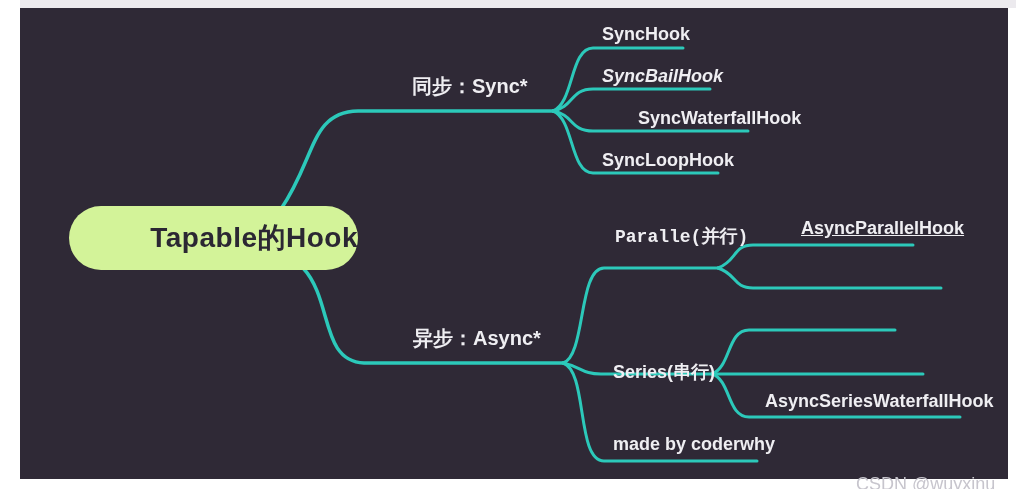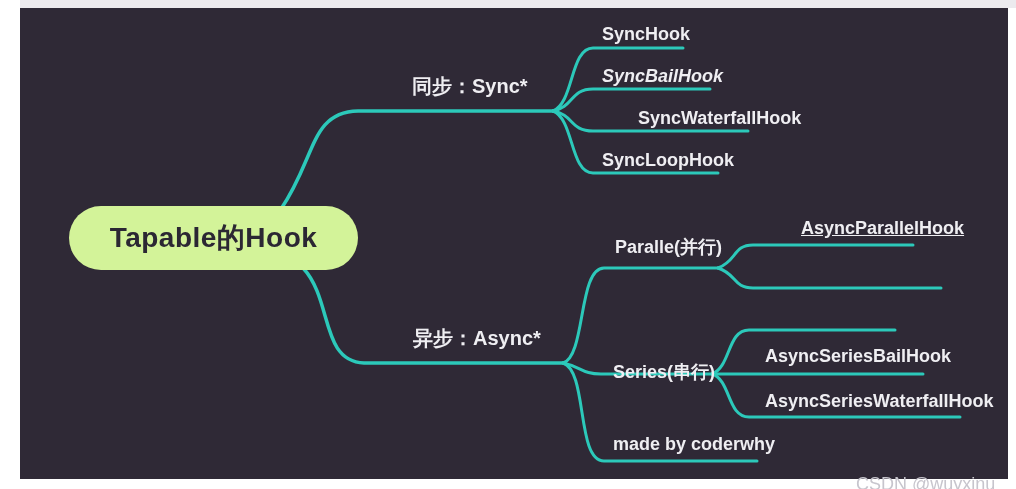--- a/index.html
+++ b/index.html
@@ -18,21 +18,21 @@
   path.link.main { stroke-width:3.5px; }
   .node {
     position:absolute; color:var(--label-text,#efeef2);
     font-weight:bold; white-space:nowrap; cursor:default;
   }
   .lv1 { font-size:20px; line-height:24px; }
   .lv2 { font-size:18px; line-height:18px; }
   .root {
     position:absolute; left:69px; top:206px; width:289px; height:64px;
     background:var(--root-fill,#d3f399); border-radius:33px;
-    display:flex; align-items:center; justify-content:center;
+    display:flex; align-items:center; justify-content:flex-end;
     font-size:28px; font-weight:bold; color:var(--root-text,#2b2733);
     letter-spacing:.5px;
   }
   .watermark {
     position:absolute; left:856px; top:474px; font-size:18px;
     color:var(--watermark-text,#c7c5cd); white-space:nowrap;
   }
 </style>
 </head>
 <body>
@@ -66,23 +66,22 @@
   </div>
 
   <div class="node lv1" style="left:413px; top:326px;">异步：Async*</div>
   <div class="node lv1" style="left:412px; top:74px;">同步：Sync*</div>
 
   <div class="node lv2" style="left:602px; top:25px;">SyncHook</div>
   <div class="node lv2" style="left:602px; top:67px;font-style:italic;">SyncBailHook</div>
   <div class="node lv2" style="left:638px; top:109px;">SyncWaterfallHook</div>
   <div class="node lv2" style="left:602px; top:151px;">SyncLoopHook</div>
 
-  <div class="node lv2" style="left:615px; top:238px;">Paralle(并行)</div>
+  <div class="node lv2" style="left:615px; top:228px;font-family:Liberation Mono, monospace;">Paralle(并行)</div>
   <div class="node lv2" style="left:801px; top:219px;text-decoration:underline;">AsyncParallelHook</div>
 
   <div class="node lv2" style="left:613px; top:363px;">Series(串行)</div>
-  <div class="node lv2" style="left:765px; top:347px;">AsyncSeriesBailHook</div>
   <div class="node lv2" style="left:613px; top:435px;">made by coderwhy</div>
 
   <div class="node lv2" style="left:765px; top:392px;">AsyncSeriesWaterfallHook</div>
 
   <div class="watermark">CSDN @wuyxinu</div>
 </div>
 
 </body></html>

